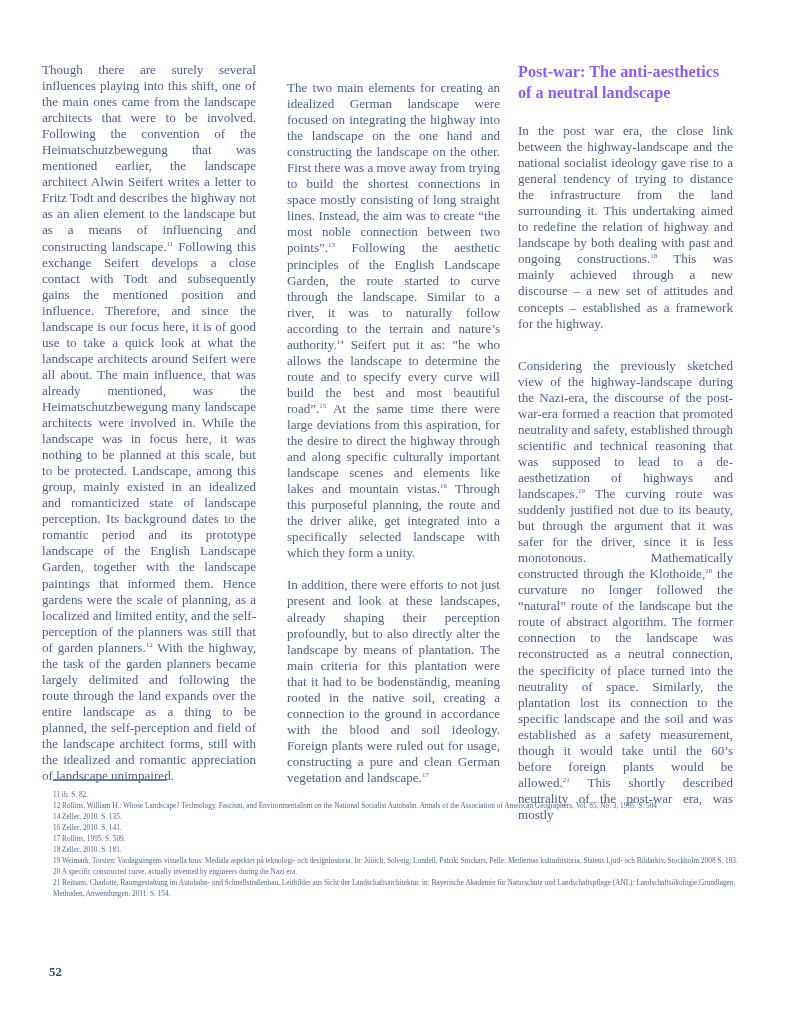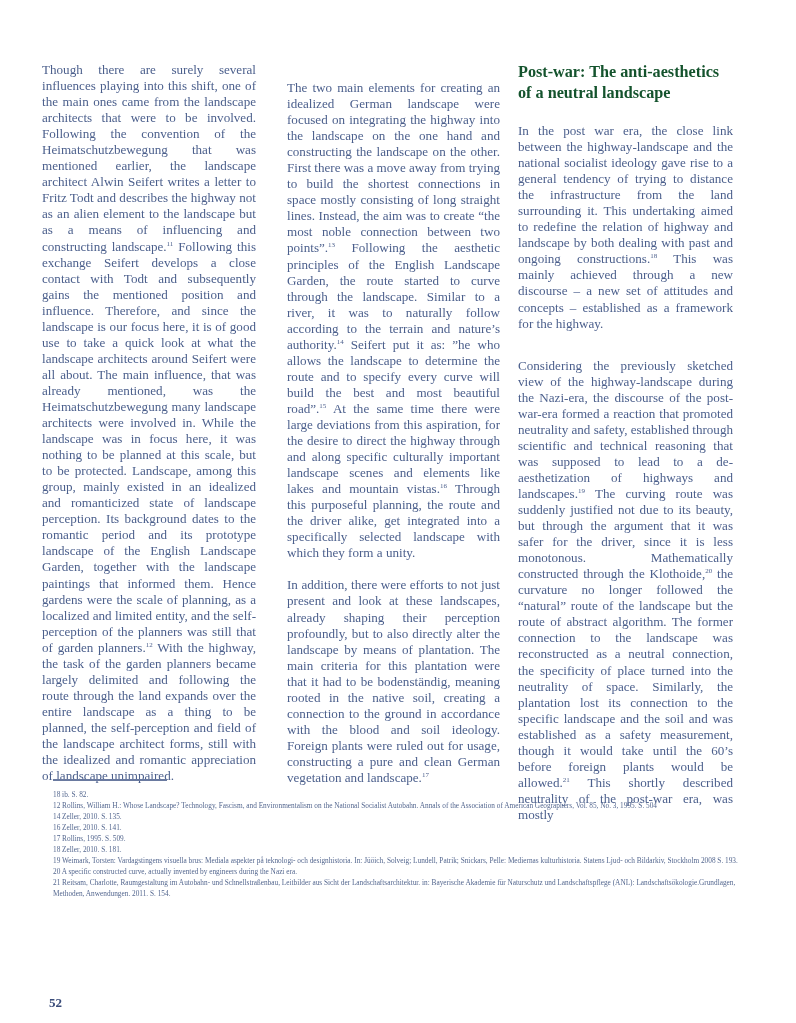--- a/index.html
+++ b/index.html
@@ -36,21 +36,21 @@
       font-size: 7px;
       line-height: 0;
       vertical-align: 5px;
     }
     h2 {
       margin: 0 0 20px 0;
       font-family: "Liberation Serif", "DejaVu Serif", serif;
       font-weight: bold;
       font-size: 16.2px;
       line-height: 20.5px;
-      color: #14532d;
+      color: #8b5cf6;
       text-align: left;
     }
     #col3 .body-text p + p {
       margin-top: 26px;
     }
     .divider {
       position: absolute;
       left: 53px;
       top: 779px;
       width: 114px;
@@ -65,21 +65,21 @@
       font-size: 7.3px;
       line-height: 11px;
       color: #54678f;
     }
     .footnotes .fn {
       margin: 0;
     }
     .page-number {
       position: absolute;
       left: 49px;
-      top: 995px;
+      top: 964px;
       font-family: "Liberation Serif", "DejaVu Serif", serif;
       font-weight: bold;
       font-size: 13px;
       color: #3a4c7a;
     }
   </style>
 </head>
 <body>
 
 <div id="col1" class="col">
@@ -99,21 +99,21 @@
   <h2>Post-war: The anti-aesthetics of a neutral landscape</h2>
   <div class="body-text">
       <p><span>In the post war era, the close link between the highway-landscape and the national socialist ideology gave rise to a general tendency of trying to distance the infrastructure from the land surrounding it. This undertaking aimed to redefine the relation of highway and landscape by both dealing with past and ongoing constructions.</span><sup>18</sup><span> This was mainly achieved through a new discourse – a new set of attitudes and concepts – established as a framework for the highway.</span></p>
       <p><span>Considering the previously sketched view of the highway-landscape during the Nazi-era, the discourse of the post-war-era formed a reaction that promoted neutrality and safety, established through scientific and technical reasoning that was supposed to lead to a de-aesthetization of highways and landscapes.</span><sup>19</sup><span> The curving route was suddenly justified not due to its beauty, but through the argument that it was safer for the driver, since it is less monotonous. Mathematically constructed through the Klothoide,</span><sup>20</sup><span> the curvature no longer followed the “natural” route of the landscape but the route of abstract algorithm. The former connection to the landscape was reconstructed as a neutral connection, the specificity of place turned into the neutrality of space. Similarly, the plantation lost its connection to the specific landscape and the soil and was established as a safety measurement, though it would take until the 60’s before foreign plants would be allowed.</span><sup>21</sup><span> This shortly described neutrality of the post-war era, was mostly</span></p>
     </div>
 </div>
 
 <div class="divider"></div>
 
 <div class="footnotes">
-    <div class="fn">18 ib. S. 82.</div>
+    <div class="fn">11 ib. S. 82.</div>
     <div class="fn">12 Rollins, William H.: Whose Landscape? Technology, Fascism, and Environmentalism on the National Socialist Autobahn. Annals of the Association of American Geographers, Vol. 85, No. 3, 1995. S. 504</div>
     <div class="fn">14 Zeller, 2010. S. 135.</div>
     <div class="fn">16 Zeller, 2010. S. 141.</div>
     <div class="fn">17 Rollins, 1995. S. 509.</div>
     <div class="fn">18 Zeller, 2010. S. 181.</div>
     <div class="fn">19 Weimark, Torsten: Vardagstingens visuella brus: Mediala aspekter på teknologi- och designhistoria. In: Jüöich, Solveig; Lundell, Patrik; Snickars, Pelle: Mediernas kulturhistoria. Statens Ljud- och Bildarkiv, Stockholm 2008 S. 193.</div>
     <div class="fn">20 A specific constructed curve, actually invented by engineers during the Nazi era.</div>
     <div class="fn">21 Reitsam, Charlotte, Raumgestaltung im Autobahn- und Schnellstraßenbau, Leitbilder aus Sicht der Landschaftsarchitektur. in: Bayerische Akademie für Naturschutz und Landschaftspflege (ANL): Landschaftsökologie.Grundlagen, Methoden, Anwendungen. 2011. S. 154.</div>
   </div>
 

